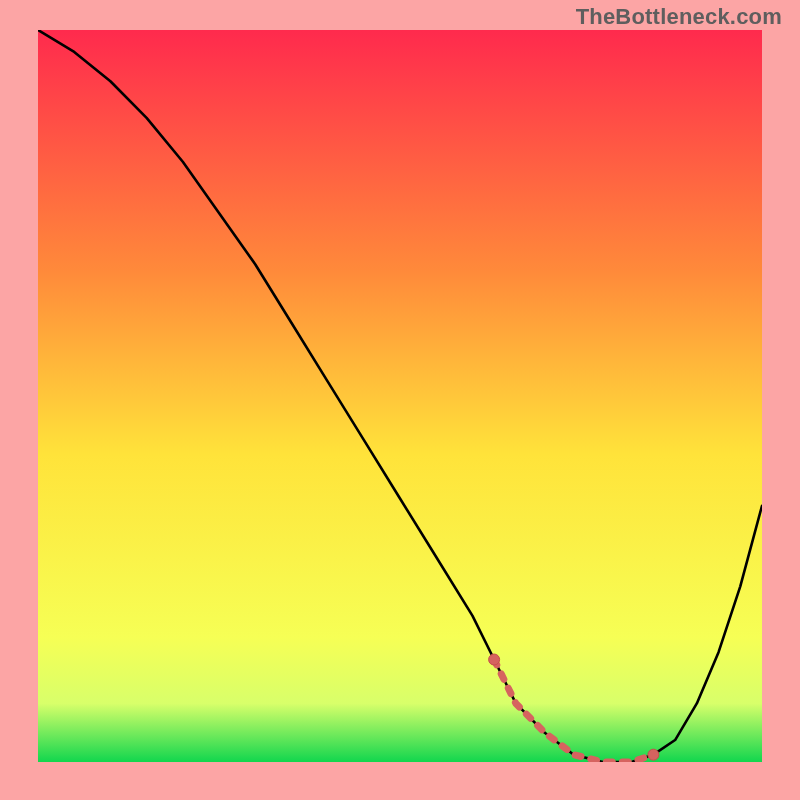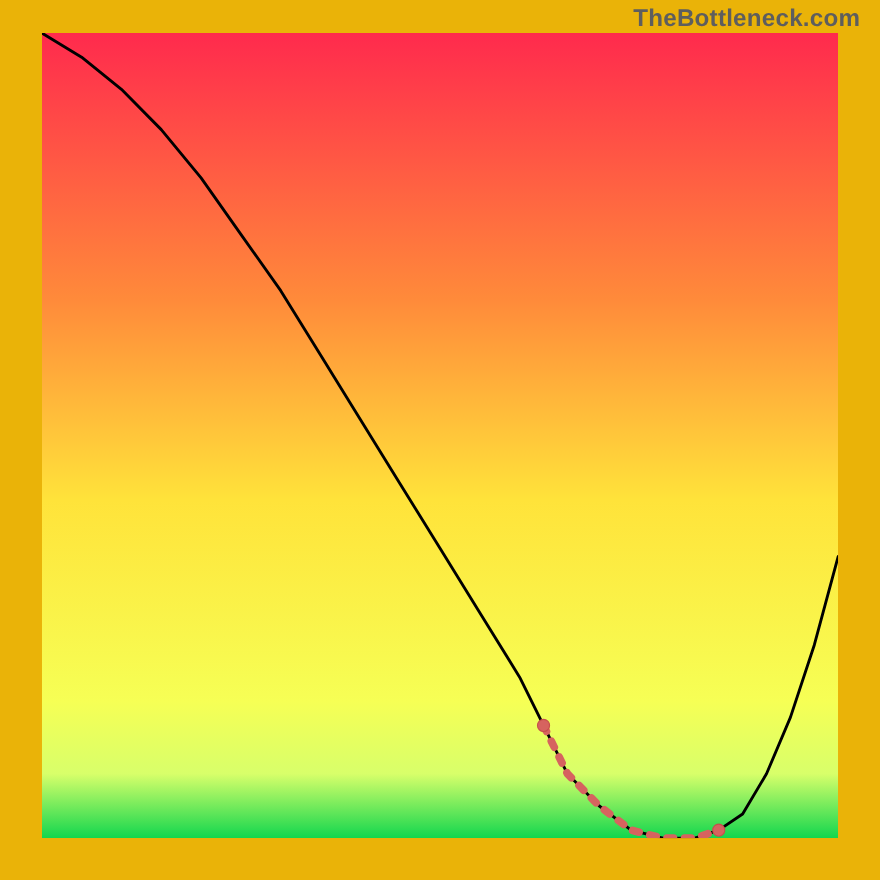--- a/index.html
+++ b/index.html
@@ -1,21 +1,21 @@
 <!DOCTYPE html>
 <html><head>
 <meta charset="utf-8">
 <style>
   * { margin: 0; padding: 0; box-sizing: border-box; }
   html, body { width: 800px; height: 800px; background: #000; overflow: hidden; }
   .frame {
     position: absolute;
     left: 0; top: 0;
     width: 800px; height: 800px;
-    background: #eab308;
+    background: #fca5a5;
   }
   .watermark {
     position: absolute;
     top: 4px;
     right: 18px;
     font-family: Arial, Helvetica, sans-serif;
     font-size: 22px;
     font-weight: bold;
     color: #5e5e5e;
     letter-spacing: 0.2px;

